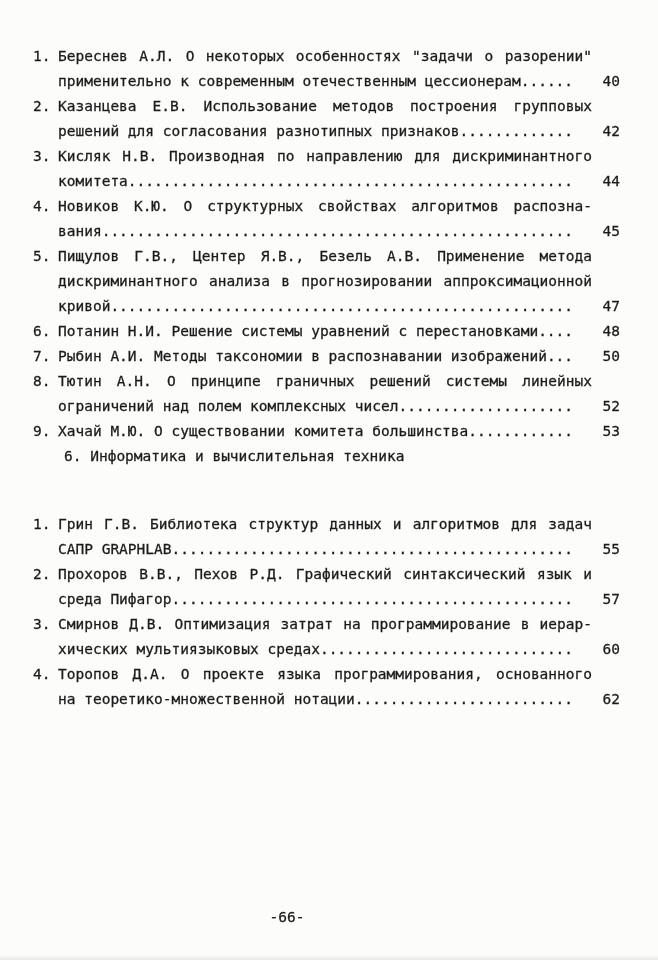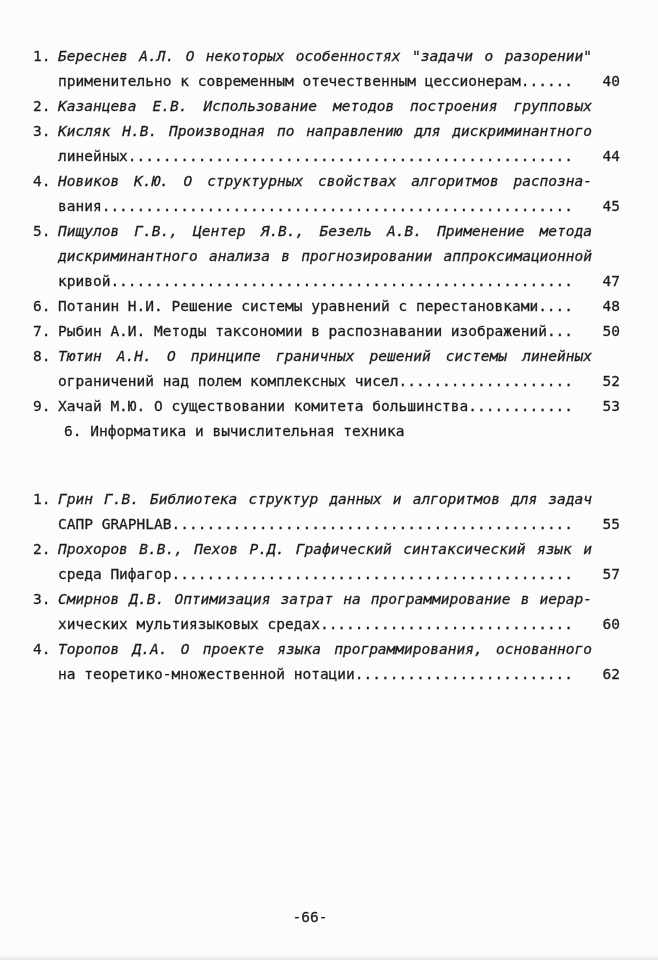--- a/index.html
+++ b/index.html
@@ -38,34 +38,33 @@
 
   .entry { display: flex; }
   .num { flex: none; width: 25px; }
   .body { flex: 1; min-width: 0; }
 
   
   .line.just {
     text-align: justify;
     text-align-last: justify;
     padding-right: 28px;
-    font-style: italic;
   }
   .line.last { display: flex; align-items: flex-end; }
   .txt { flex: none; white-space: pre; }
   .leader { flex: 1; overflow: hidden; white-space: nowrap; }
   .leader::after {
     content: "................................................................................................";
   }
   .pg { flex: none; width: 46px; text-align: right; }
 
   .footer {
     position: absolute;
     top: 905px;
-    left: 310px;
+    left: 287px;
     transform: translateX(-50%);
     white-space: pre;
   }
 </style>
 </head>
 <body>
 
 <div class="page">
 
 
@@ -78,28 +77,33 @@
             <span class="txt">применительно к современным отечественным цессионерам</span>
             <span class="leader"></span>
             <span class="pg">40</span>
           </div>
         </div>
       </li>
       <li class="entry">
         <span class="num">2.</span>
         <div class="body">
           <div class="line just">Казанцева Е.В. Использование методов построения групповых</div>
+          <div class="line last">
+            <span class="txt">решений для согласования разнотипных признаков</span>
+            <span class="leader"></span>
+            <span class="pg">42</span>
+          </div>
         </div>
       </li>
       <li class="entry">
         <span class="num">3.</span>
         <div class="body">
           <div class="line just">Кисляк Н.В. Производная по направлению  для дискриминантного</div>
           <div class="line last">
-            <span class="txt">линейных</span>
+            <span class="txt">комитета</span>
             <span class="leader"></span>
             <span class="pg">44</span>
           </div>
         </div>
       </li>
       <li class="entry">
         <span class="num">4.</span>
         <div class="body">
           <div class="line just">Новиков К.Ю.  О структурных  свойствах  алгоритмов распозна-</div>
           <div class="line last">

